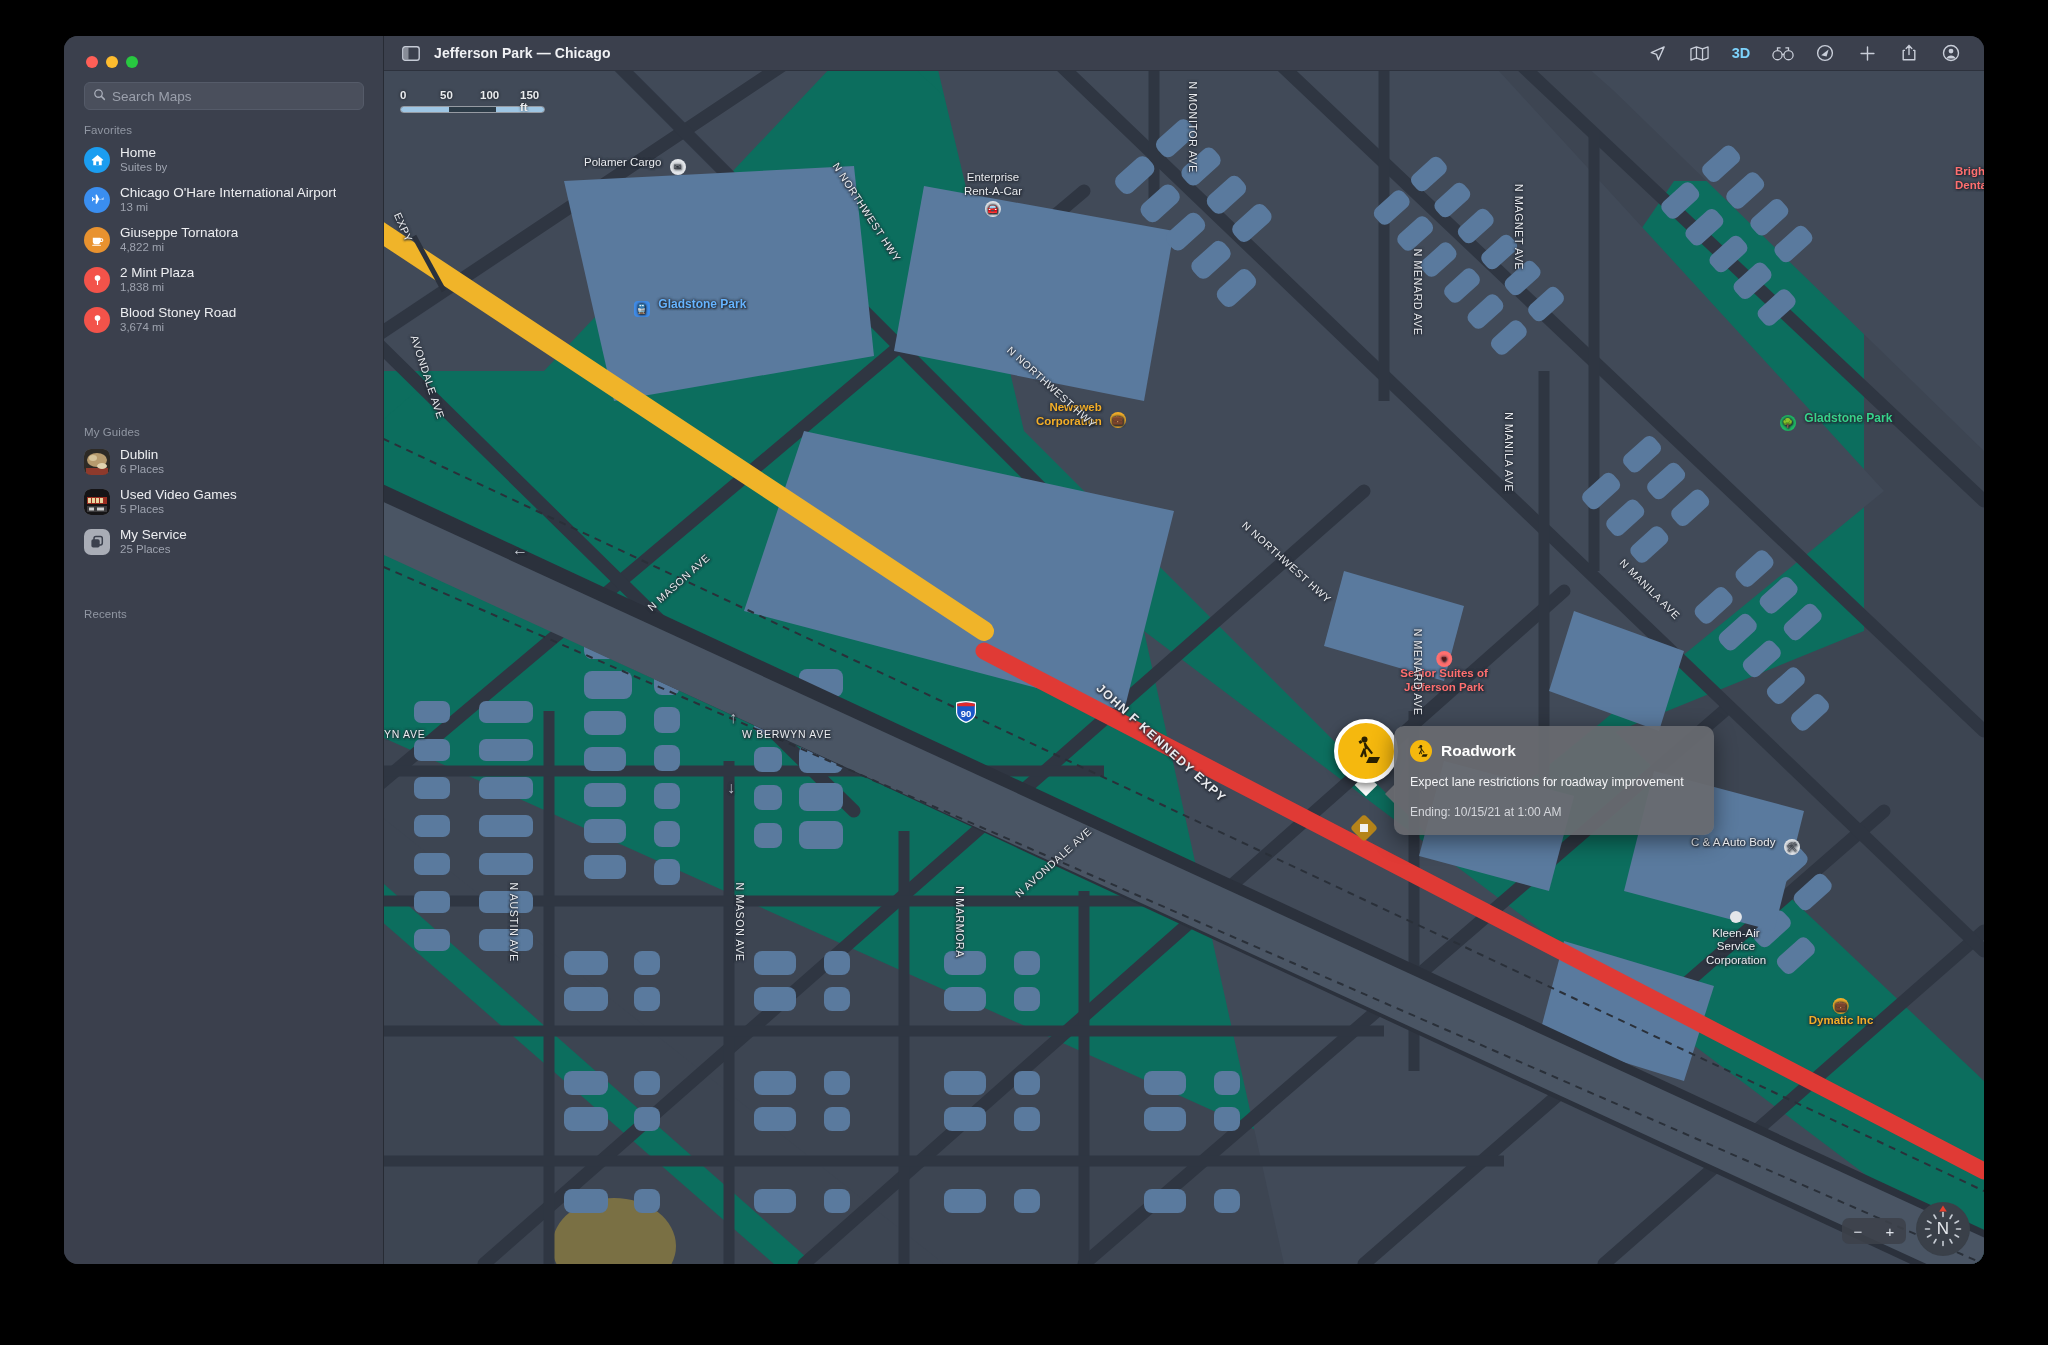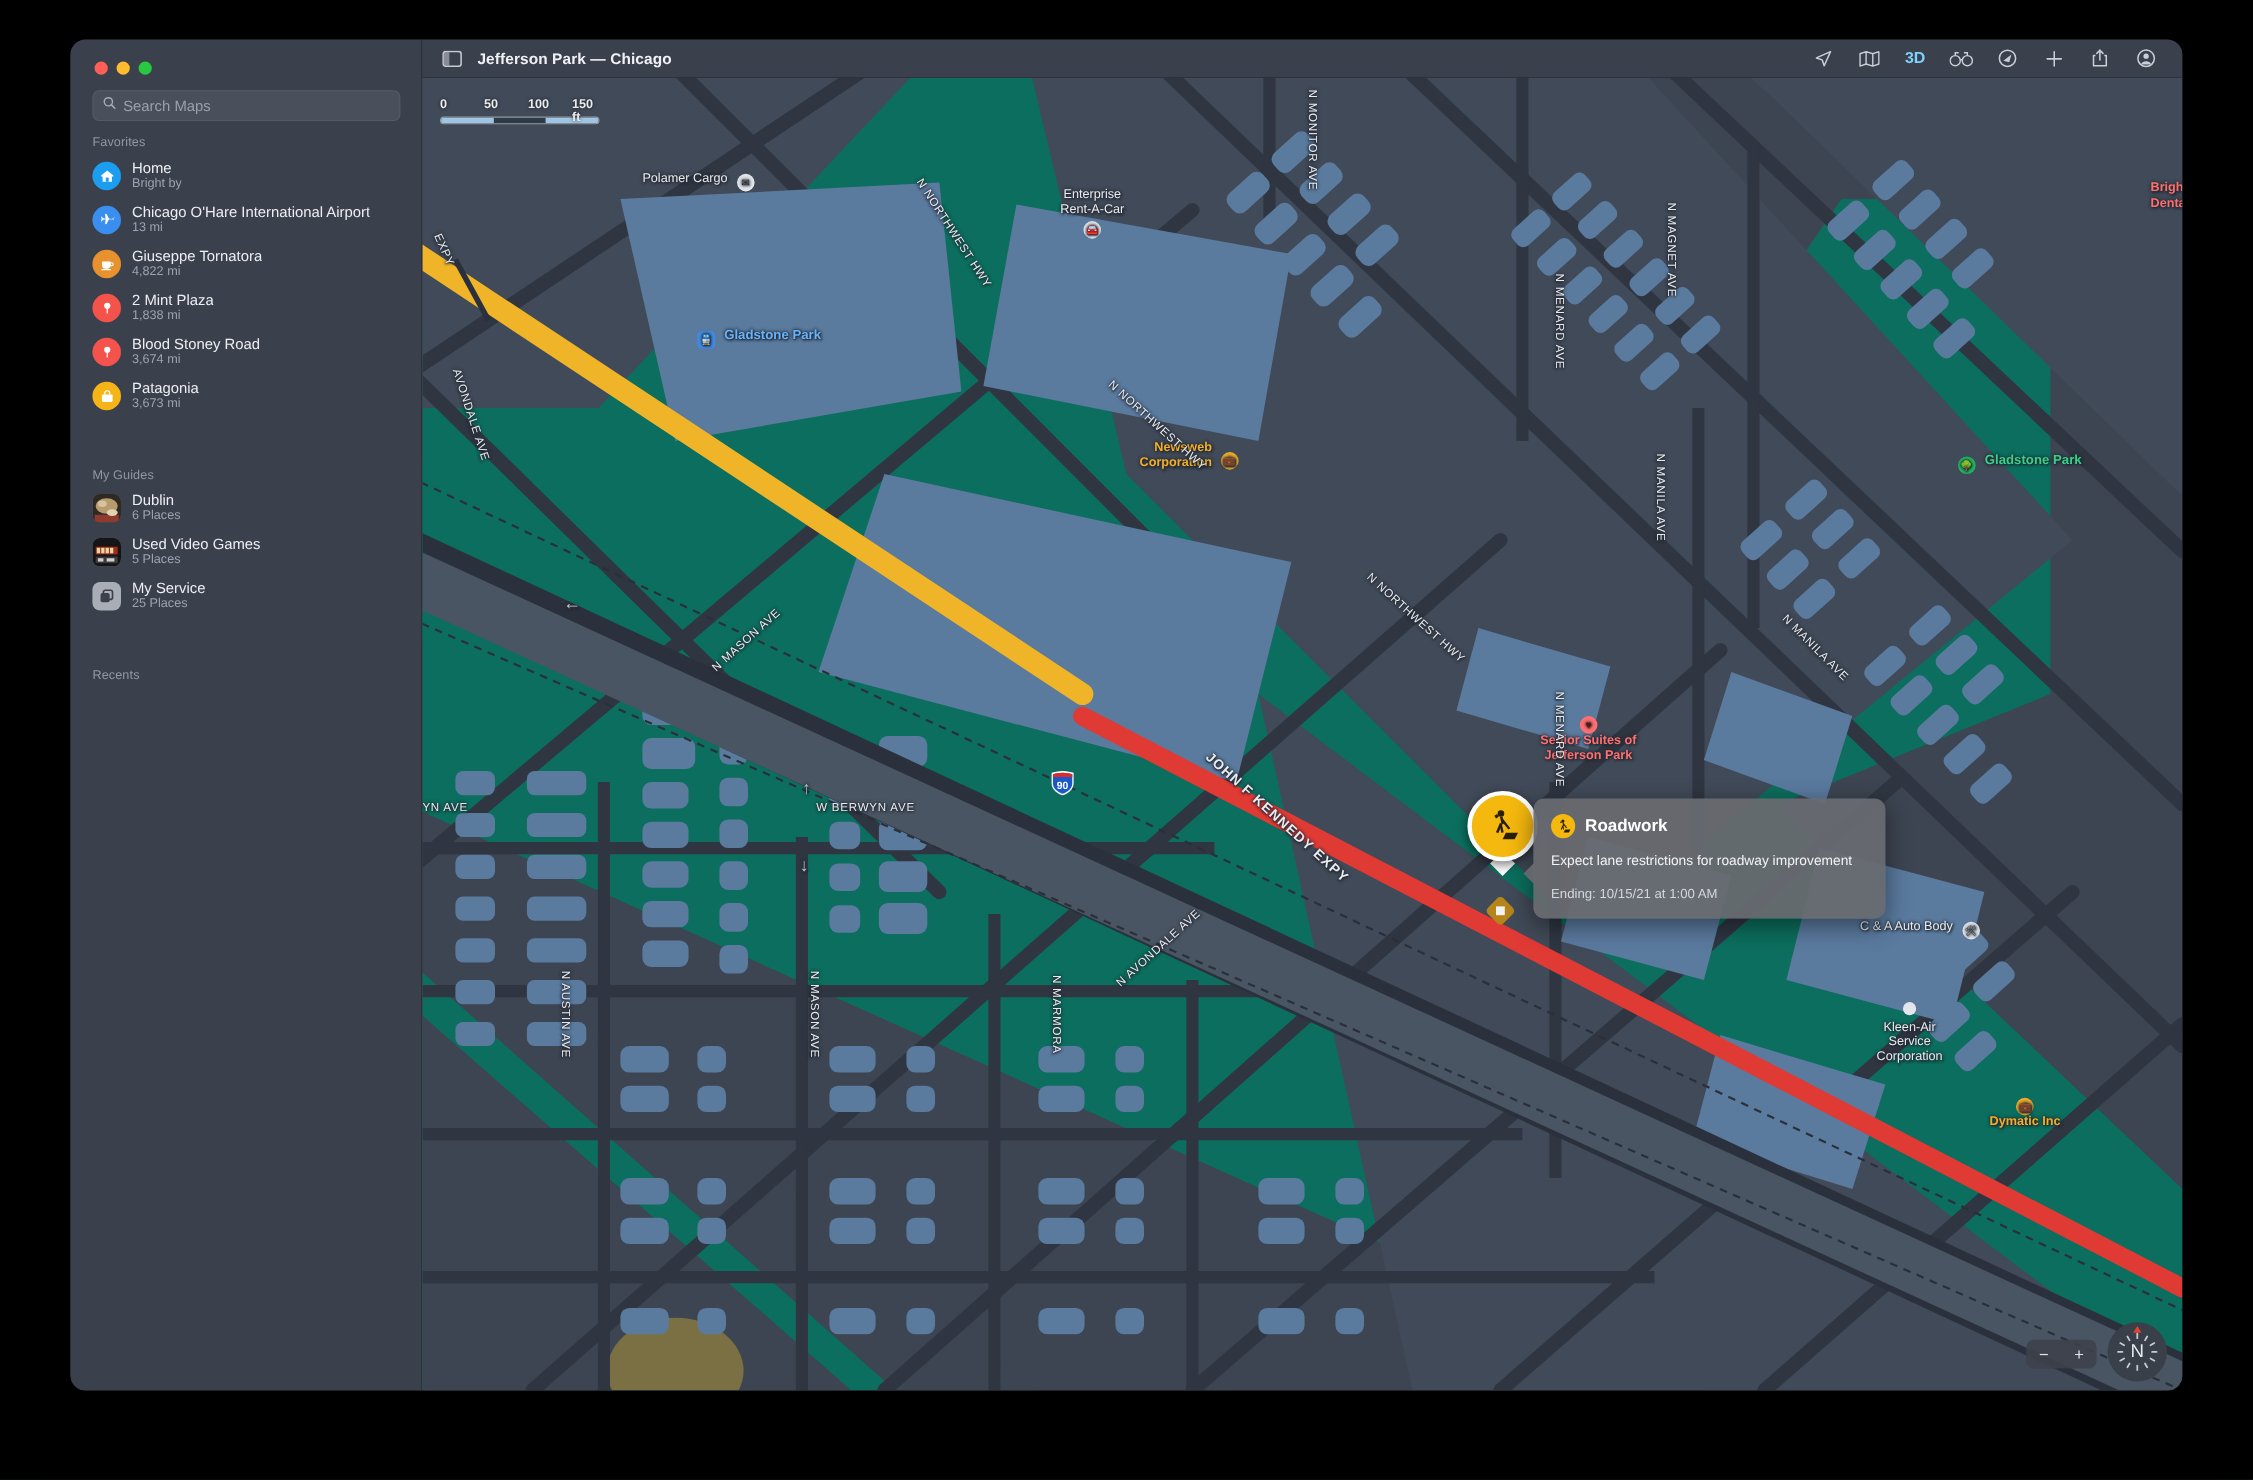--- a/index.html
+++ b/index.html
@@ -212,21 +212,21 @@
 
         <div class="row">
           <div class="ic blue">
             <svg width="15" height="15" viewBox="0 0 16 16">
                 <path d="M8 2.2 2 7.1v.9h1.5V13h9V8H14v-.9z" fill="#fff"></path>
                 <rect x="6.6" y="9" width="2.8" height="4" fill="#1b9df0"></rect>
               </svg>
           </div>
           <div class="txt">
             <span class="t1">Home</span>
-            <span class="t2">Bright by</span>
+            <span class="t2">Suites by</span>
           </div>
         </div>
 
         <div class="row">
           <div class="ic blue2">
             <svg width="15" height="15" viewBox="0 0 16 16">
                 <path d="M14.4 7.3 9.6 6.1 7.4 1.9a.8.8 0 0 0-1.5.4l.5 4-2.8-.7-.6-1.4-1 .2.5 2.1-.5 2.1 1 .2.6-1.4 2.8-.7-.5 4a.8.8 0 0 0 1.5.4l2.2-4.2 4.8-1.2a.55.55 0 0 0 0-1.1z" fill="#fff"></path>
               </svg>
           </div>
           <div class="txt">
@@ -268,32 +268,20 @@
                 <circle cx="8" cy="5.3" r="3" fill="#fff"></circle>
                 <rect x="7.4" y="5.3" width="1.2" height="7.5" rx=".6" fill="#fff"></rect>
               </svg>
           </div>
           <div class="txt">
             <span class="t1">Blood Stoney Road</span>
             <span class="t2">3,674 mi</span>
           </div>
         </div>
 
-        <div class="row">
-          <div class="ic yellow">
-            <svg width="15" height="15" viewBox="0 0 16 16">
-                <rect x="2.8" y="6" width="10.4" height="7.2" rx="1.1" fill="#fff"></rect>
-                <path d="M5.6 6V4.8a2.4 2.4 0 0 1 4.8 0V6" fill="none" stroke="#fff" stroke-width="1.15"></path>
-              </svg>
-          </div>
-          <div class="txt">
-            <span class="t1">Patagonia</span>
-            <span class="t2">3,673 mi</span>
-          </div>
-        </div>
       </div>
 
       <div class="sec-head" style="top:390px">My Guides</div>
 
       <div class="list" style="top:406px">
 
 
         <div class="row">
           <div class="thumb">
             <svg width="26" height="26" viewBox="0 0 26 26">

